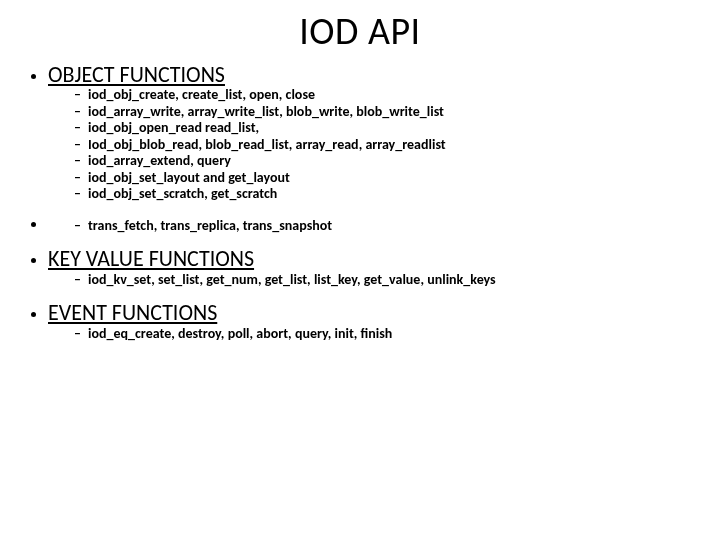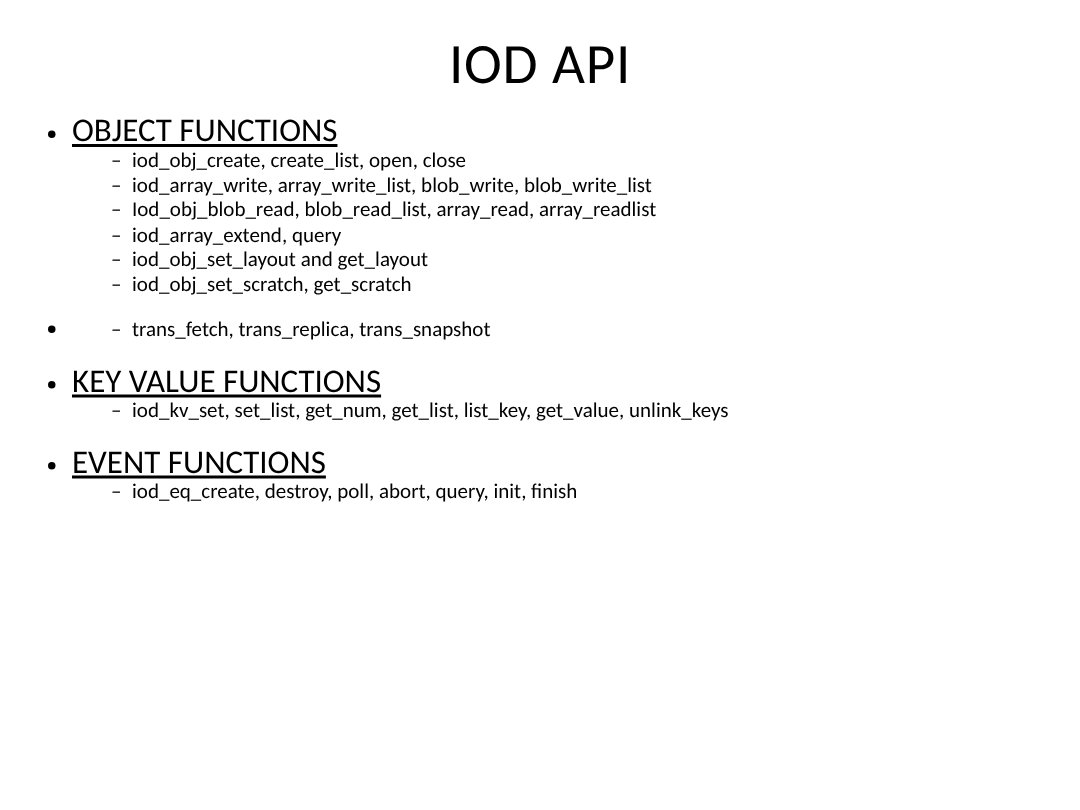--- a/index.html
+++ b/index.html
@@ -10,21 +10,20 @@
     background: #fff;
     font-family: Calibri, "Segoe UI", Arial, sans-serif;
     color: #000;
   }
   .slide {
     width: 720px;
     height: 384px;
     box-sizing: border-box;
     padding: 8px 20px 36px 20px;
     position: relative;
-    margin-top: 12px;
   }
   .title {
     text-align: center;
     font-size: 38px;
     font-weight: 400;
     margin: 0 0 8px 0;
     letter-spacing: 0.5px;
   }
   ul.outer {
     list-style: disc;
@@ -42,21 +41,21 @@
   }
   ul.inner {
     list-style: none;
     margin: 0;
     padding-left: 26px;
   }
   ul.inner > li {
     position: relative;
     font-size: 14px;
     line-height: 1.18;
-    font-weight: 400;
+    font-weight: 700;
     padding-left: 14px;
   }
   ul.inner > li::before {
     content: "–";
     position: absolute;
     left: 0;
     top: 0;
   }
   .gap {
     height: 8px;
@@ -68,20 +67,21 @@
 <div class="slide">
   <h1 class="title">IOD API</h1>
 
   <ul class="outer">
 
     <li>
       <span class="section-heading">OBJECT FUNCTIONS</span>
       <ul class="inner">
         <li>iod_obj_create, create_list, open, close</li>
         <li>iod_array_write, array_write_list, blob_write, blob_write_list</li>
+        <li>iod_obj_open_read read_list,</li>
         <li>Iod_obj_blob_read, blob_read_list, array_read, array_readlist</li>
         <li>iod_array_extend, query</li>
         <li>iod_obj_set_layout and get_layout</li>
         <li>iod_obj_set_scratch, get_scratch</li>
       </ul>
     </li>
 
     <div class="gap"></div>
 
     <li>

